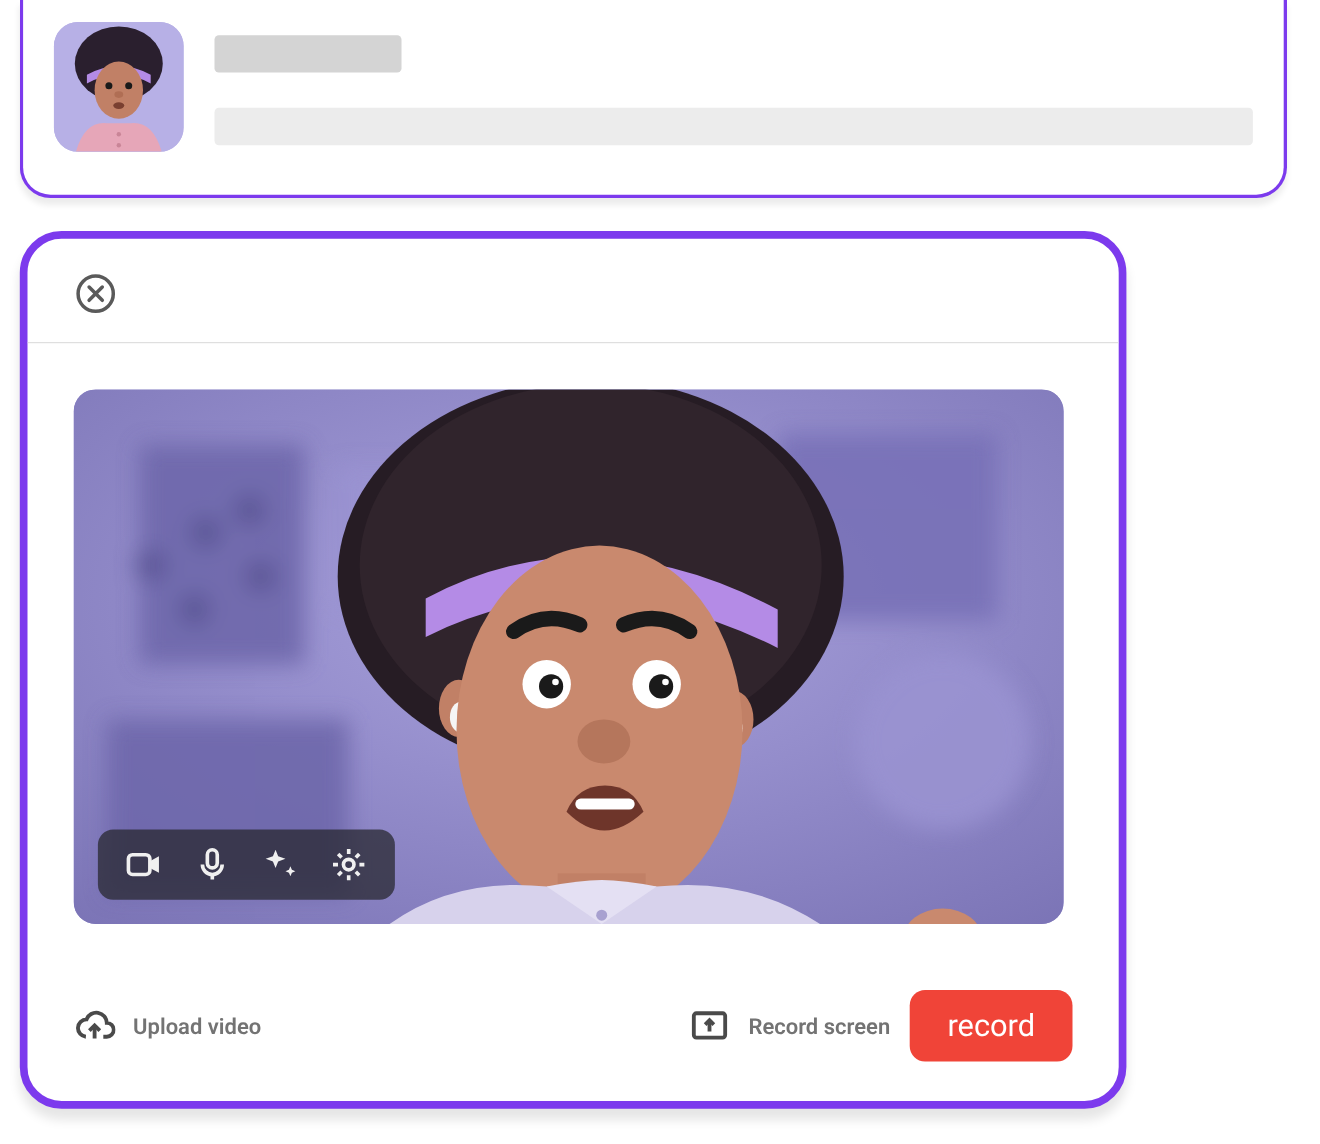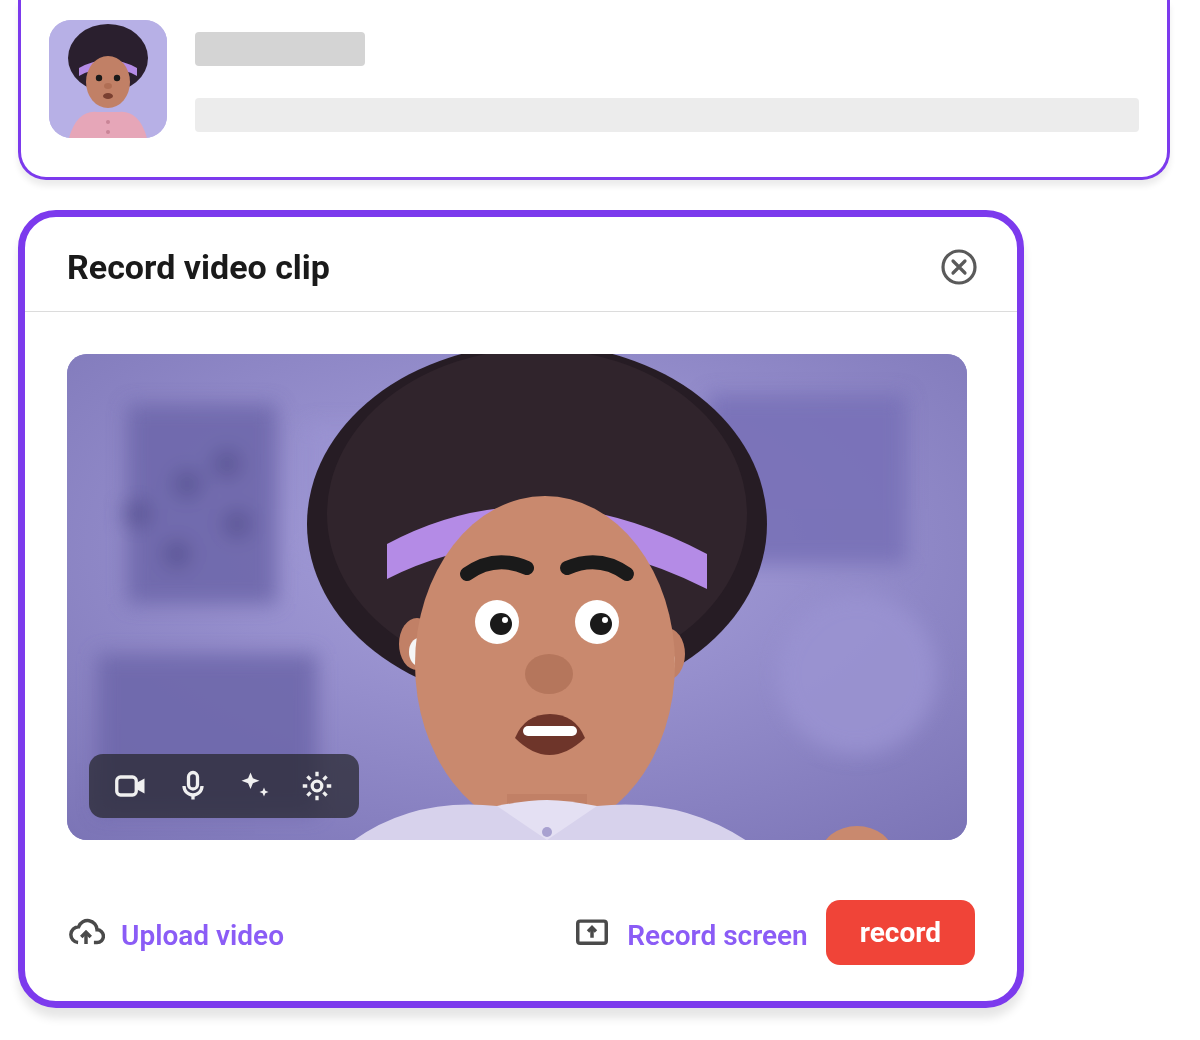--- a/index.html
+++ b/index.html
@@ -131,36 +131,36 @@
 
   
   .dialog-footer {
     display: flex;
     align-items: center;
     gap: 18px;
     padding: 30px 42px 36px 42px;
   }
   .footer-action {
     display: flex;
-    align-items: flex-end;
+    align-items: center;
     gap: 16px;
-    color: #8b5cf6;
-    font-size: 28px;
+    color: #737373;
+    font-size: 20px;
     font-weight: 600;
     cursor: pointer;
   }
   .footer-action svg { width: 38px; height: 38px; stroke: #4a4a4a; fill:none; stroke-width:2.2; }
   .spacer { flex: 1; }
   .record-btn {
     background: #f04438;
     color: #fff;
     border-radius: 14px;
     padding: 16px 34px;
     font-size: 28px;
-    font-weight: 700;
+    font-weight: 400;
     cursor: pointer;
   }
 </style>
 </head>
 <body>
 
 <div class="item-card">
   <div class="avatar" aria-label="user-avatar">
     <svg viewBox="0 0 118 118">
       <rect width="118" height="118" fill="#b7b0e6"></rect>
@@ -184,21 +184,20 @@
     </svg>
   </div>
   <div class="item-text">
     <div class="skeleton-short"></div>
     <div class="skeleton-long"></div>
   </div>
 </div>
 
 <div class="record-dialog">
   <div class="dialog-header">
-    <div class="dialog-title">Record video clip</div>
     <div class="close-btn" aria-label="Close">
       <svg viewBox="0 0 40 40">
         <circle cx="20" cy="20" r="16" fill="none" stroke="#5a5a5a" stroke-width="3.2"></circle>
         <path d="M14 14 L26 26 M26 14 L14 26" stroke="#5a5a5a" stroke-width="3.2" stroke-linecap="round"></path>
       </svg>
     </div>
   </div>
 
   <div class="dialog-body">
     <div class="video-preview">

